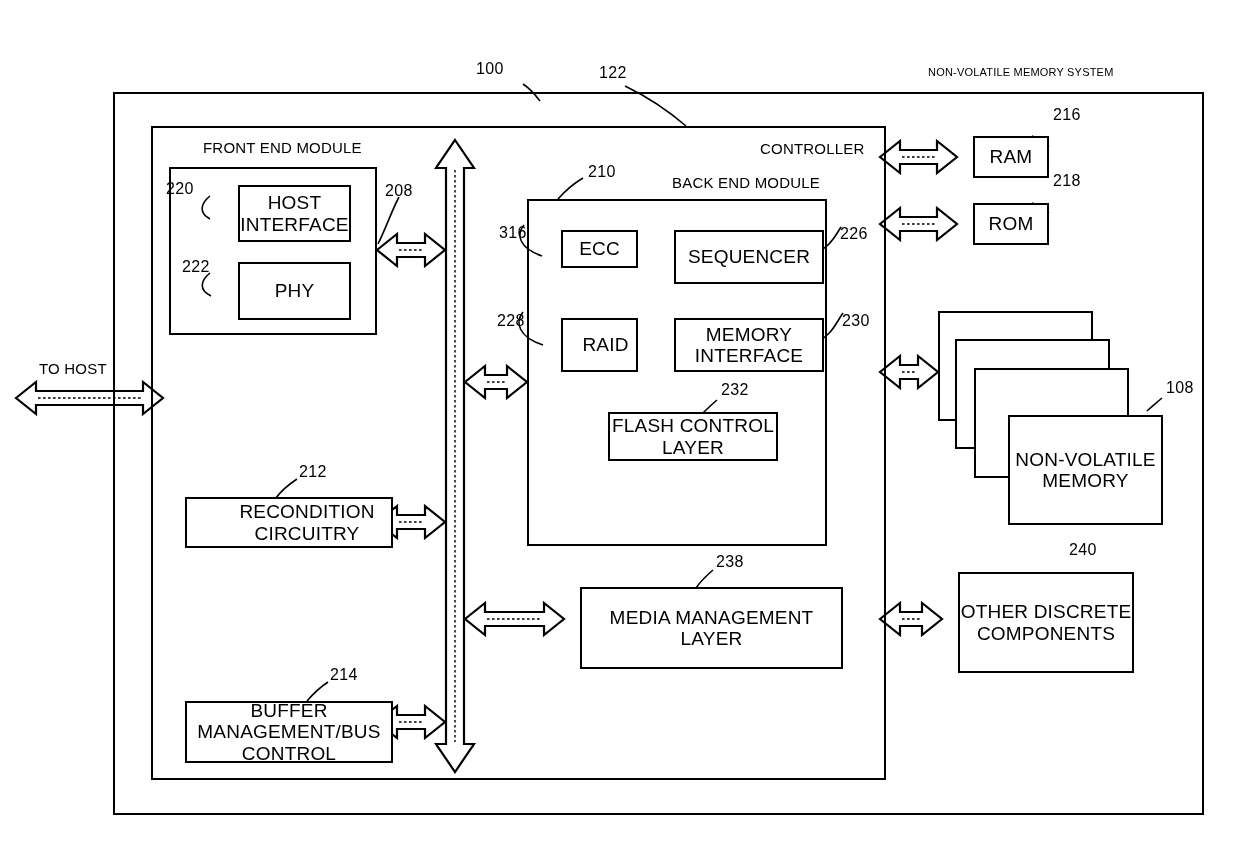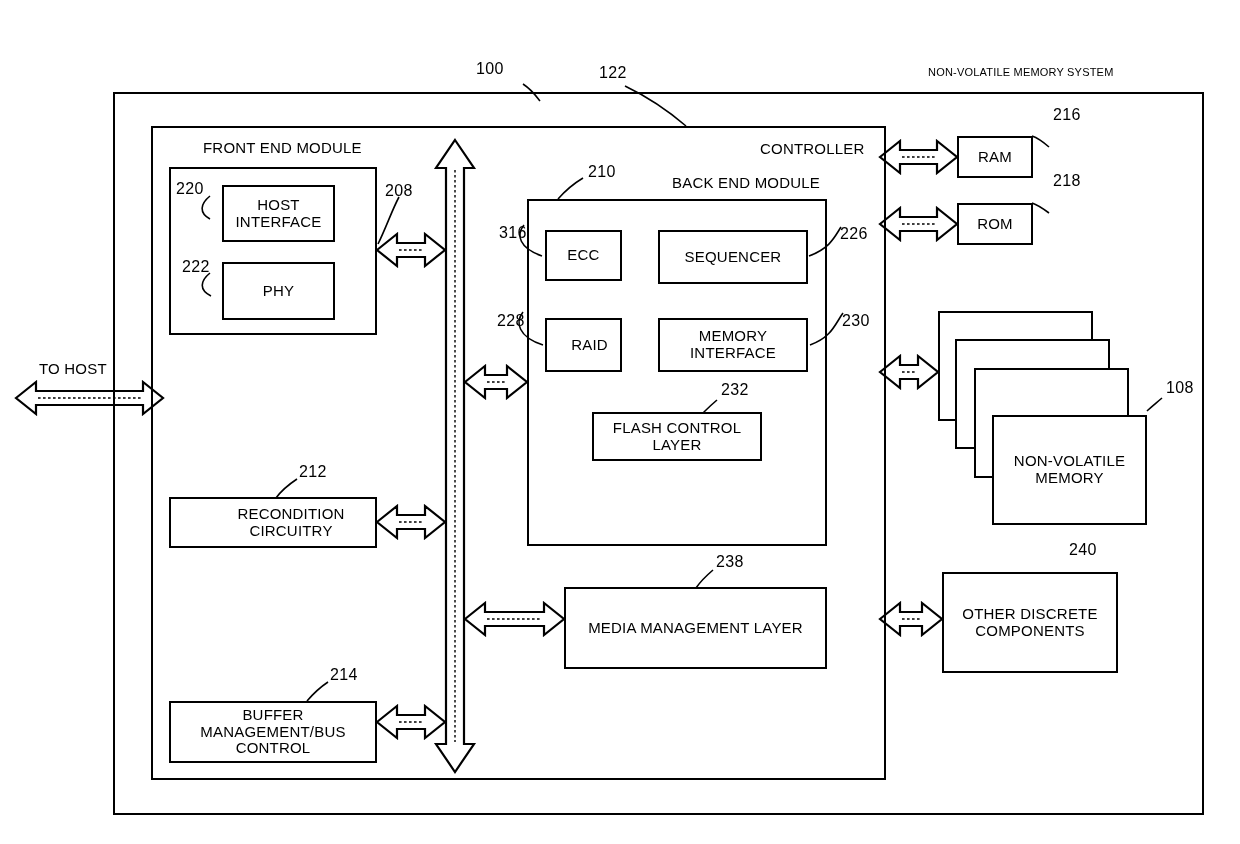--- a/index.html
+++ b/index.html
@@ -2,21 +2,21 @@
 <html><head>
 <meta charset="utf-8">
 <style>
   html,body{margin:0;padding:0;background:#ffffff;}
   body{width:1240px;height:844px;font-family:"Liberation Sans", sans-serif;color:#000;}
   #stage{position:relative;width:1240px;height:844px;overflow:hidden;background:#fff;}
 
   
   .box{position:absolute;border:2px solid #000;background:#fff;box-sizing:border-box;
        display:flex;align-items:center;justify-content:center;text-align:center;
-       font-size:15px;line-height:1.12;letter-spacing:.2px;}
+       font-size:19px;line-height:1.12;letter-spacing:.2px;margin-left:16px;}
   .frame{position:absolute;border:2px solid #000;background:transparent;box-sizing:border-box;}
   .lbl{position:absolute;font-size:15px;letter-spacing:.2px;white-space:nowrap;}
   .ref{position:absolute;font-size:16px;letter-spacing:.3px;white-space:nowrap;}
   .svgl{position:absolute;left:0;top:0;width:1240px;height:844px;overflow:visible;pointer-events:none;}
 </style>
 </head>
 <body>
 
 <div id="stage">
 
@@ -110,21 +110,21 @@
 
   <div class="ref" style="left:476px;top:60px;">100</div>
   <div class="ref" style="left:599px;top:64px;">122</div>
 
   <div class="frame" style="left:151px;top:126px;width:735px;height:654px;"></div>
   <div class="lbl" style="left:760px;top:140px;">CONTROLLER</div>
 
   <div class="lbl" style="left:203px;top:139px;">FRONT END MODULE</div>
   <div class="frame" style="left:169px;top:167px;width:208px;height:168px;"></div>
 
-  <div class="ref" style="left:176px;top:180px;">220</div>
+  <div class="ref" style="left:166px;top:180px;">220</div>
   <div class="box" style="left:222px;top:185px;width:113px;height:57px;">
     <span style="display:block;">
       <span>HOST</span><br>
       <span>INTERFACE</span>
     </span>
   </div>
 
   <div class="ref" style="left:182px;top:258px;">222</div>
   <div class="box" style="left:222px;top:262px;width:113px;height:58px;">
     <span>PHY</span>
@@ -145,21 +145,21 @@
       <span>BUFFER MANAGEMENT/BUS</span><br>
       <span>CONTROL</span>
     </span>
   </div>
 
   <div class="ref" style="left:588px;top:163px;">210</div>
   <div class="lbl" style="left:672px;top:174px;">BACK END MODULE</div>
   <div class="frame" style="left:527px;top:199px;width:300px;height:347px;"></div>
 
   <div class="ref" style="left:499px;top:224px;">316</div>
-  <div class="box" style="left:545px;top:230px;width:77px;height:51px;">
+  <div class="box" style="left:545px;top:230px;width:77px;height:38px;">
     <span>ECC</span>
   </div>
 
   <div class="ref" style="left:840px;top:225px;">226</div>
   <div class="box" style="left:658px;top:230px;width:150px;height:54px;">
     <span>SEQUENCER</span>
   </div>
 
   <div class="ref" style="left:497px;top:312px;">228</div>
   <div class="box" style="left:545px;top:318px;width:77px;height:54px;padding-left:12px;">

